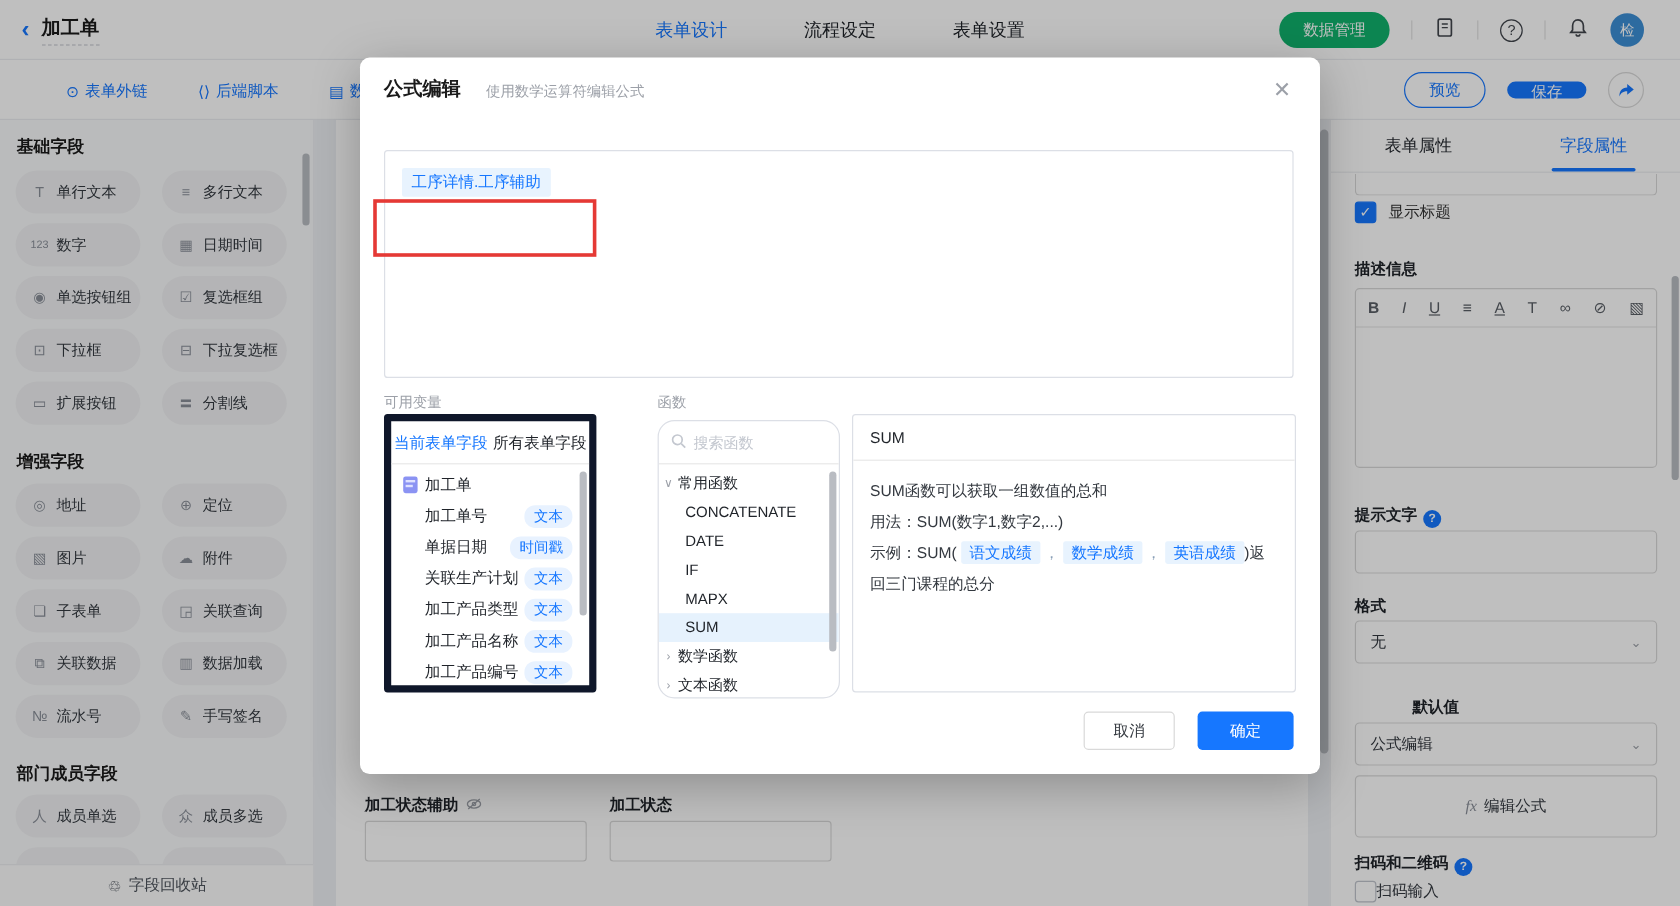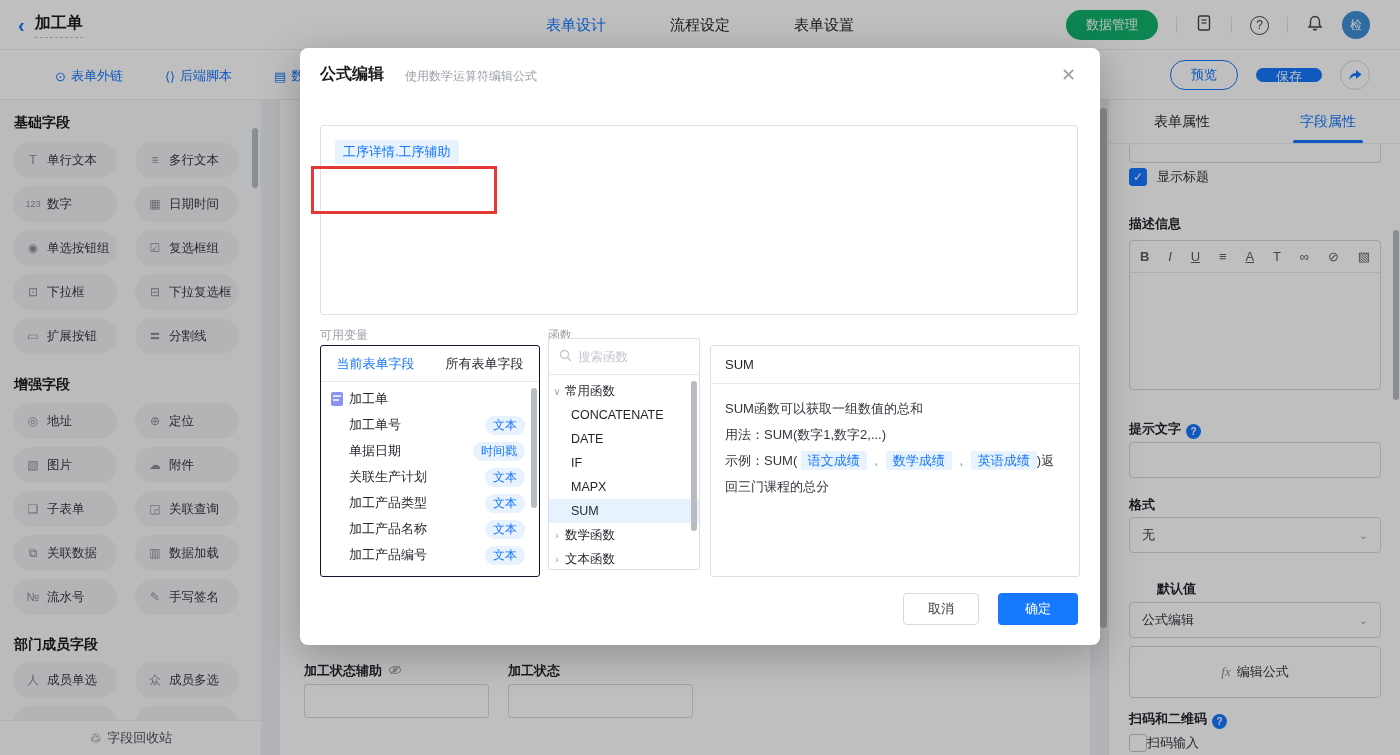--- a/index.html
+++ b/index.html
@@ -40,27 +40,27 @@
   .overlay { position:absolute; left:0; top:0; width:1400px; height:755px; background:rgba(0,0,0,0.25); z-index:50; }
   .modal { position:absolute; left:300px; top:48px; width:800px; height:597px; background:#fff; border-radius:8px; box-shadow:0 10px 40px rgba(0,0,0,.25); z-index:100; }
   .m-title { position:absolute; left:20px; top:16px; font-size:16px; font-weight:bold; color:#1a1a1a; }
   .m-sub { position:absolute; left:105px; top:20px; font-size:12px; color:#9ca0a8; }
   .m-close { position:absolute; right:24px; top:16px; font-size:18px; color:#9ca0a8; background:none; border:none; }
   .formula-box { position:absolute; left:20px; top:77px; width:758px; height:190px; border:1px solid #dcdfe6; border-radius:3px; overflow:hidden; }
   .formula-head { height:40px; background:#e9f4fe; border-bottom:1px solid #dbeafc; display:flex; align-items:center; padding-left:14px; font-size:13px; color:#1f2329; }
   .formula-body { padding:14px; }
   .token { display:inline-block; background:#e8f3fe; color:#1677ff; padding:3px 8px; border-radius:2px; font-size:13px; }
   .m-sec-label { position:absolute; font-size:12px; color:#9ca0a8; }
-  .var-box { position:absolute; left:20px; top:297px; width:220px; height:232px; border:1px solid #0f172a; border-radius:3px; overflow:hidden; background:#fff; }
+  .var-box { position:absolute; left:20px; top:297px; width:177px; height:232px; border:6px solid #0f172a; border-radius:3px; overflow:hidden; background:#fff; }
   .var-tabs { height:36px; border-bottom:1px solid #e8e8e8; display:flex; }
   .var-tab { flex:1; display:flex; align-items:center; justify-content:center; font-size:13px; color:#1f2329; }
   .var-tab.active { color:#1677ff; }
   .tree-row { height:26px; display:flex; align-items:center; font-size:13px; color:#1f2329; position:relative; }
   .tag { position:absolute; right:14px; background:#e8f2ff; color:#1677ff; font-size:12px; border-radius:9px; padding:1px 8px; }
-  .fn-box { position:absolute; left:248px; top:290px; width:152px; height:232px; border:1px solid #dcdfe6; border-radius:2px; overflow:hidden; background:#fff; }
+  .fn-box { position:absolute; left:248px; top:302px; width:152px; height:232px; border:1px solid #dcdfe6; border-radius:14px; overflow:hidden; background:#fff; }
   .fn-search { height:36px; border-bottom:1px solid #e8e8e8; display:flex; align-items:center; gap:6px; padding:0 10px; }
   .fn-search input { border:none; outline:none; width:96px; font-size:12.5px; color:#333; font-family:inherit; }
   .fn-search input::placeholder { color:#c3c7cf; }
   .fn-row { height:24px; display:flex; align-items:center; font-size:12.5px; color:#1f2329; }
   .fn-row.group { color:#1f2329; }
   .fn-row.sel { background:#e6f2fd; }
   .chev { color:#9ca0a8; font-size:10px; width:16px; text-align:center; }
   .detail-box { position:absolute; left:410px; top:297px; width:370px; height:232px; border:1px solid #dcdfe6; border-radius:3px; overflow:hidden; background:#fff; }
   .detail-head { height:38px; border-bottom:1px solid #e8e8e8; display:flex; align-items:center; padding-left:14px; font-size:13px; color:#1f2329; }
   .detail-body { padding:12px 14px; font-size:13px; color:#33383f; line-height:26px; }
@@ -306,21 +306,21 @@
   </div>
   <div class="r-label" style="left:20px; top:320px;">
     <span>提示文字</span><span class="helpq">?</span>
   </div>
   <div class="r-input" style="left:20px; top:342px; width:252px; height:36px;"></div>
   <div class="r-label" style="left:20px; top:396px;">格式</div>
   <div class="sel-box" style="left:20px; top:417px; width:252px; height:36px;">
     <span>无</span>
       <span class="sel-chev">⌄</span>
   </div>
-  <div class="r-label" style="left:16px; top:480px;padding-left:32px;">默认值</div>
+  <div class="r-label" style="left:36px; top:480px;padding-left:32px;">默认值</div>
   <div class="sel-box" style="left:20px; top:502px; width:252px; height:36px;">
     <span>公式编辑</span>
       <span class="sel-chev">⌄</span>
   </div>
   <div class="fx-btn" style="left:20px; top:546px; width:252px; height:52px;">
     <span class="fx-ic">fx</span>
     <span>编辑公式</span>
   </div>
   <div class="r-label" style="left:20px; top:610px;">
     <span>扫码和二维码</span><span class="helpq">?</span>

